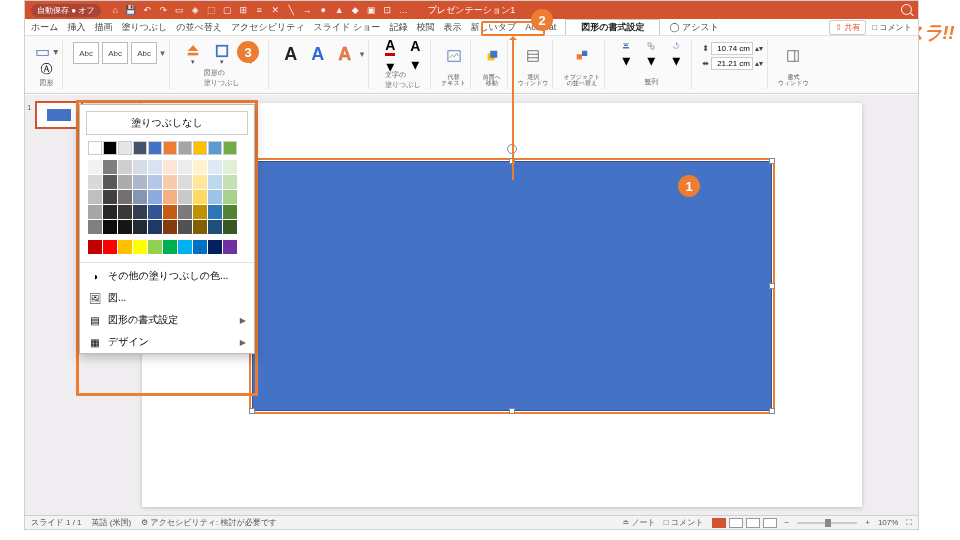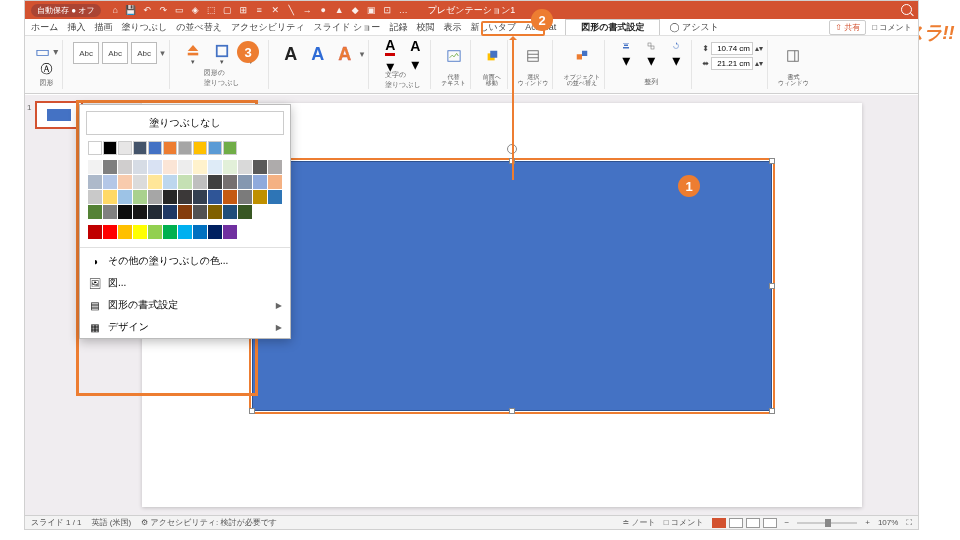--- a/index.html
+++ b/index.html
@@ -56,21 +56,21 @@
   .handle { width:6px; height:6px; background:#fff; border:1px solid #888; position:absolute; }
   .rot { width:10px; height:10px; border:1px solid #888; border-radius:50%; background:#fff; position:absolute; left:50%; top:-18px; transform:translateX(-50%); }
   
   
   .badge { position:absolute; width:22px; height:22px; border-radius:50%; background:#ed7d31; color:#fff; display:flex; align-items:center; justify-content:center; font-weight:bold; font-size:13px; z-index:50; }
   .arrow-v { position:absolute; width:2px; background:#ed7d31; z-index:40; }
   .arrow-v::before { content:""; position:absolute; top:-6px; left:-3px; border:4px solid transparent; border-bottom-color:#ed7d31; }
   .tab-hl { position:absolute; border:2px solid #ed7d31; border-radius:2px; z-index:45; }
   
   
-  .fillpanel { position:absolute; left:79px; top:104px; width:212px; background:#fff; border:1px solid #bbb; box-shadow:0 3px 10px rgba(0,0,0,.25); z-index:60; font-size:10px; }
+  .fillpanel { position:absolute; left:79px; top:104px; width:176px; background:#fff; border:1px solid #bbb; box-shadow:0 3px 10px rgba(0,0,0,.25); z-index:60; font-size:10px; }
   .fillpanel-border { position:absolute; left:76px; top:100px; width:182px; height:296px; border:3px solid #ed7d31; z-index:59; pointer-events:none; }
   .fp-nofill { margin:6px; padding:4px 6px; border:1px solid #ccc; text-align:center; font-size:10px; }
   .fp-section { padding:0 8px 4px; font-size:10px; color:#333; }
   .swatches { display:flex; flex-wrap:wrap; gap:1px; padding:0 8px 6px; }
   .sw { width:14px; height:14px; }
   .fp-divider { border-top:1px solid #e0e0e0; margin:2px 0; }
   .fp-item { display:flex; align-items:center; gap:6px; padding:4px 8px; font-size:10px; }
   .fp-item-arrow { margin-left:auto; color:#666; font-size:8px; }
   .fp-ico { width:14px; height:14px; display:flex; align-items:center; justify-content:center; }
   

